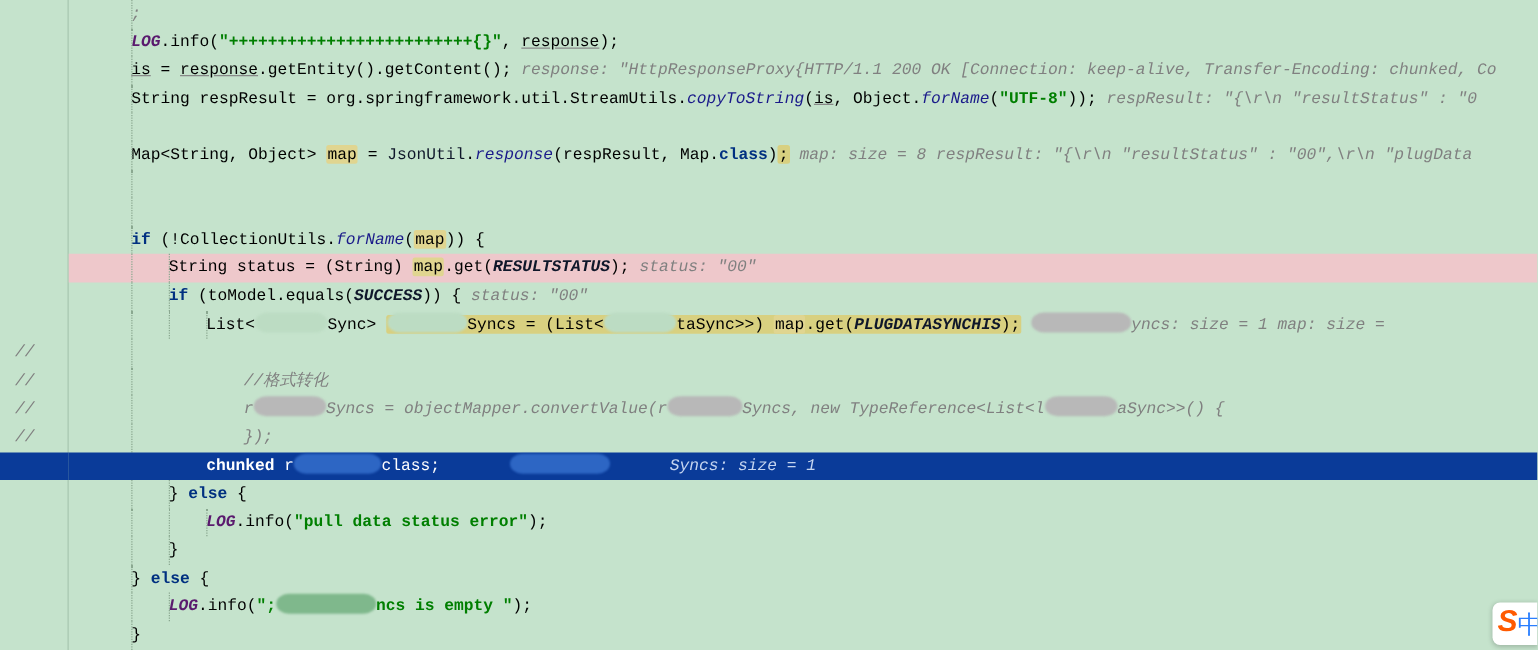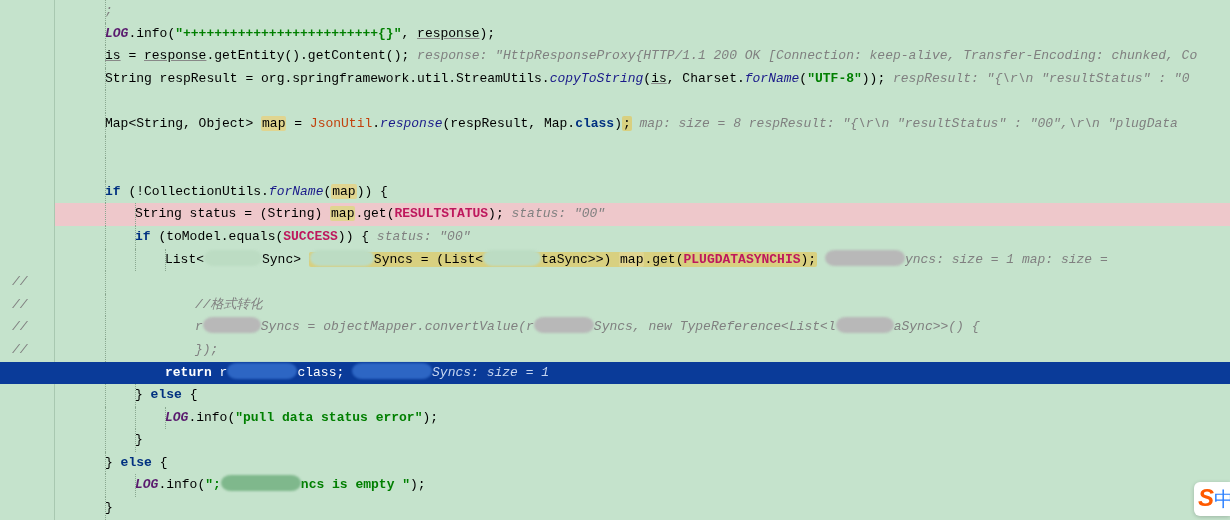--- a/index.html
+++ b/index.html
@@ -31,42 +31,42 @@
   .line {
     height: 22.6px;
     line-height: 22.6px;
     padding-left: 50px;
     position: relative;
   }
   .line.pink { background: #eec8cb; }
   .line.blue { background: #0a3b99; color: #fff; }
   .line.blue .kw { color: #fff; font-weight: bold; }
   .line.blue .smudge { background: #2d66c4; }
-  .line.blue .evalcomment { color: #c5d5f0; font-style: italic; }
+  .line.blue .evalcomment { color: #c5d5f0; font-style: italic; padding-left: 48px; }
   .gutter-mark {
     position: absolute;
     left: -55px;
     width: 55px;
     height: 22.6px;
     display: flex;
     align-items: center;
     justify-content: flex-start;
     padding-left: 12px;
     color: #808080;
     font-style: italic;
   }
   .gutter-mark.blue { background: #0a3b99; color: #fff; }
   .kw { color: #003080; font-weight: bold; text-align: right; }
   .field { color: #5a1a6e; font-style: italic; font-weight: bold; }
-  .const { color: #be185d; font-weight: bold; }
+  .const { color: #0f172a; font-style: italic; font-weight: bold; }
   .str { color: #007f00; font-weight: bold; }
   .comment { color: #808080; font-style: italic; }
   .evalcomment { color: #808080; font-style: italic; }
   .under { text-decoration: underline; text-decoration-color: #888; }
-  .cls { color: #c2410c; }
+  .cls { color: #0f172a; }
   .staticcall { color: #1a1a8a; font-style: italic; }
   .hl-map { background: #e0d590; border-radius: 2px; padding: 0 1px; margin-top: 18px; }
   .hl-war { background: #d8d080; border-radius: 2px; padding: 0 1px; }
   .smudge {
     display: inline-block;
     background: #bcdcc3;
     border-radius: 10px / 50%;
     height: 16px;
     vertical-align: -3px;
     filter: blur(1px);
@@ -121,21 +121,21 @@
     <span class="field">LOG</span><span>.info(</span><span class="str">"+++++++++++++++++++++++++{}"</span><span>, </span><span class="under">response</span><span>);</span>
   </div>
 
   <div class="line">
     <span class="indent-guide" style="left:50px;"></span>
     <span class="under">is</span><span> = </span><span class="under">response</span><span>.getEntity().getContent();</span><span class="evalcomment">  response: "HttpResponseProxy{HTTP/1.1 200 OK [Connection: keep-alive, Transfer-Encoding: chunked, Co</span>
   </div>
 
   <div class="line">
     <span class="indent-guide" style="left:50px;"></span>
-    <span>String respResult = org.springframework.util.StreamUtils.</span><span class="staticcall">copyToString</span><span>(</span><span class="under">is</span><span>, Charset.</span><span class="staticcall">forName</span><span>(</span><span class="str">"UTF-8"</span><span>));</span><span class="evalcomment">  respResult: "{\r\n  "resultStatus" : "0</span>
+    <span>String respResult = org.springframework.util.StreamUtils.</span><span class="staticcall">copyToString</span><span>(</span><span class="under">is</span><span>, Object.</span><span class="staticcall">forName</span><span>(</span><span class="str">"UTF-8"</span><span>));</span><span class="evalcomment">  respResult: "{\r\n  "resultStatus" : "0</span>
   </div>
 
   <div class="line">
       <span class="indent-guide" style="left:50px;"></span>
     </div>
 
   <div class="line">
     <span class="indent-guide" style="left:50px;"></span>
     <span>Map&lt;String, Object&gt; </span><span class="hl-map">map</span><span> = </span><span class="cls">JsonUtil</span><span>.</span><span class="staticcall">response</span><span>(respResult, Map.</span><span class="kw">class</span><span>)</span><span class="hl-war">;</span><span class="evalcomment">  map:  size = 8  respResult: "{\r\n  "resultStatus" : "00",\r\n  "plugData</span>
   </div>
@@ -183,21 +183,21 @@
     <span style="padding-left:90px;"></span><span class="comment">r</span><span class="smudge gray" style="width:58px;"></span><span class="comment">Syncs = objectMapper.convertValue(r</span><span class="smudge gray" style="width:60px;"></span><span class="comment">Syncs, new TypeReference&lt;List&lt;l</span><span class="smudge gray" style="width:58px;"></span><span class="comment">aSync&gt;&gt;() {</span>
   </div>
   <div class="line">
     <span class="gutter-mark">//</span>
     <span class="indent-guide" style="left:50px;"></span>
     <span style="padding-left:90px;"></span><span class="comment">});</span>
   </div>
 
   <div class="line blue">
     <span class="gutter-mark blue"></span>
-    <span style="padding-left:60px;"></span><span class="kw">return</span><span> r</span><span class="smudge" style="width:70px;"></span><span>class;</span><span class="evalcomment">  </span><span class="smudge" style="width:80px;"></span><span class="evalcomment">Syncs:  size = 1</span>
+    <span style="padding-left:60px;"></span><span class="kw">chunked</span><span> r</span><span class="smudge" style="width:70px;"></span><span>class;</span><span class="evalcomment">  </span><span class="smudge" style="width:80px;"></span><span class="evalcomment">Syncs:  size = 1</span>
   </div>
 
   <div class="line">
     <span class="indent-guide" style="left:50px;"></span><span class="indent-guide" style="left:80px;"></span>
     <span style="padding-left:30px;"></span><span>} </span><span class="kw">else</span><span> {</span>
   </div>
 
   <div class="line">
     <span class="indent-guide" style="left:50px;"></span><span class="indent-guide" style="left:80px;"></span><span class="indent-guide" style="left:110px;"></span>
     <span style="padding-left:60px;"></span><span class="field">LOG</span><span>.info(</span><span class="str">"pull data status error"</span><span>);</span>

